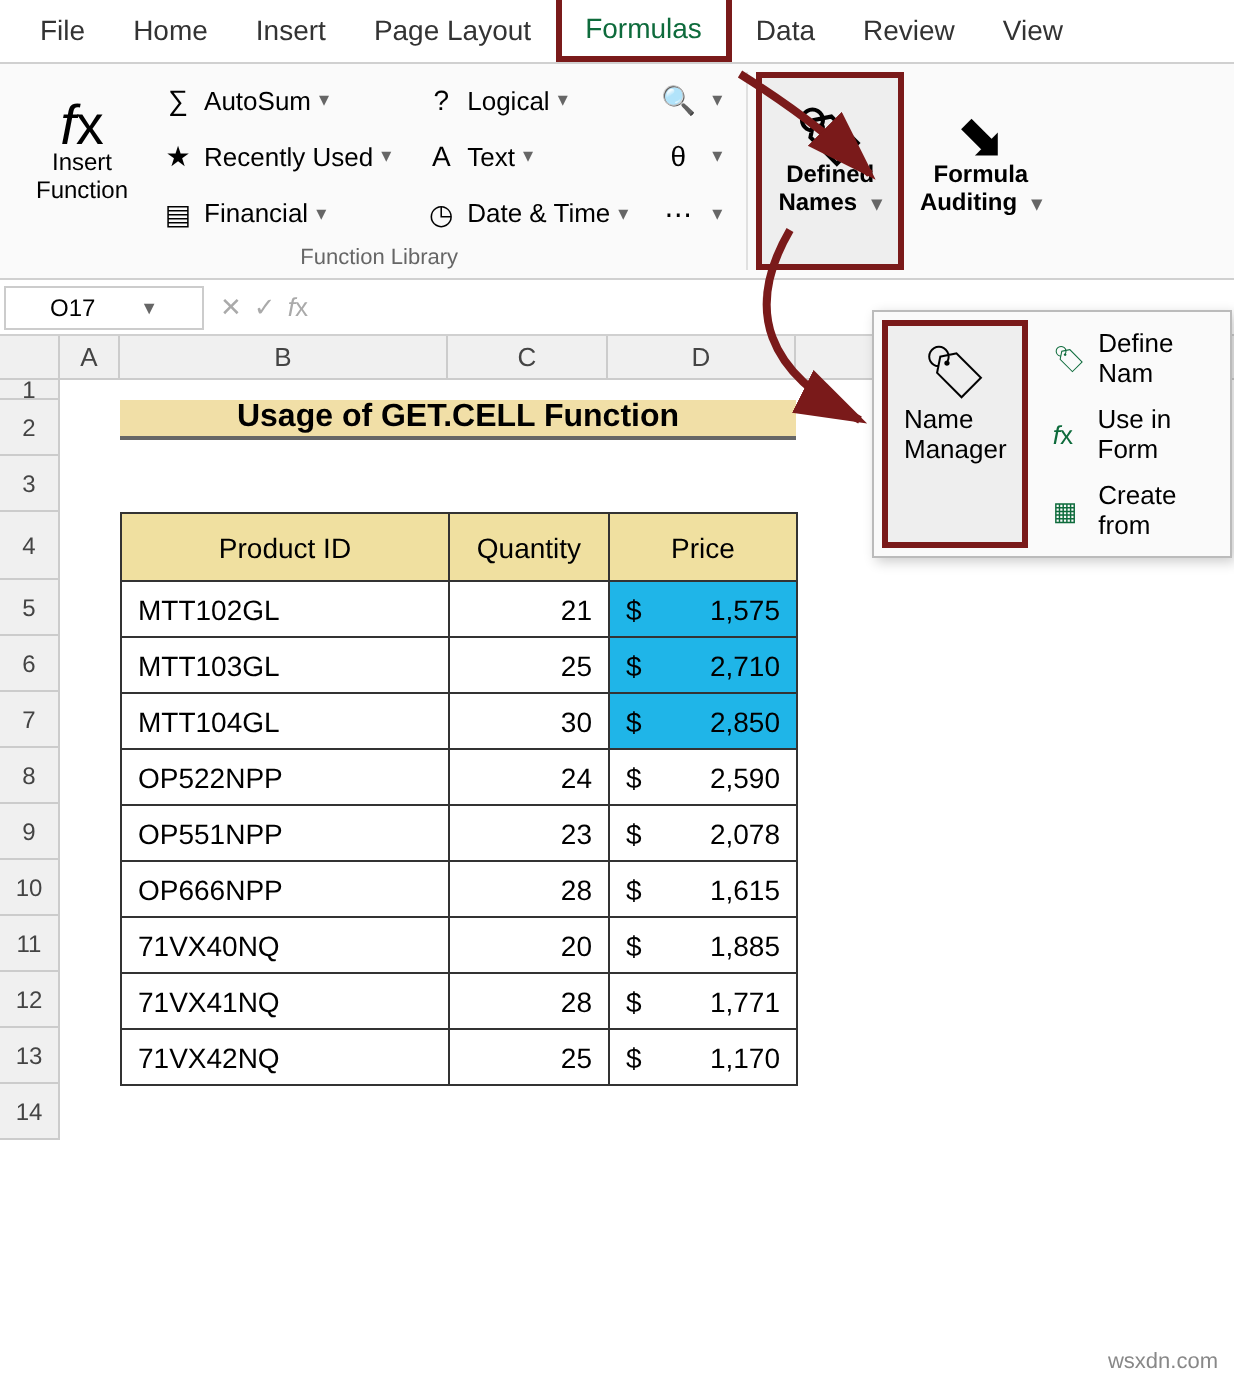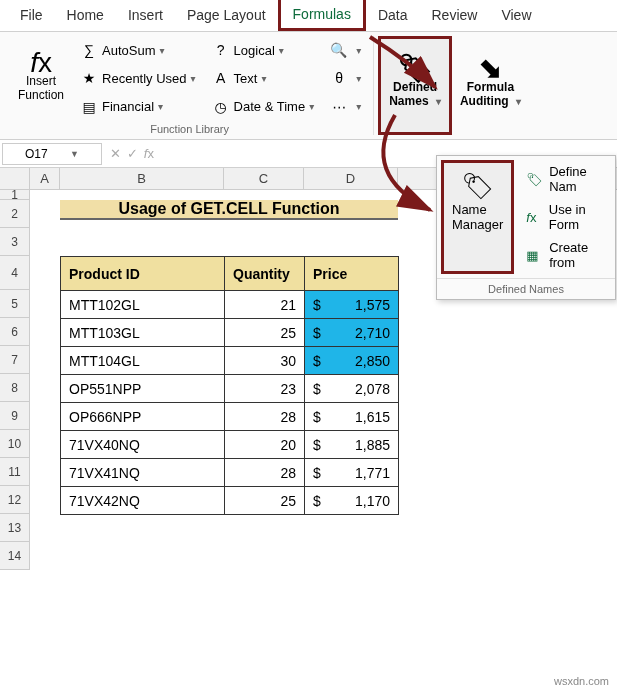--- a/index.html
+++ b/index.html
@@ -52,21 +52,21 @@
     .row-h.tall { height: 34px; }
     
     .cells { position: relative; }
     
     
     .title-cell { position: absolute; top: 10px; left: 0; width: 338px; height: 20px; background: #f1dfa7; font-weight: bold; font-size: 16px; display: flex; align-items: center; justify-content: center; border-bottom: 2px solid #666; }
     
     
     .data-table { position: absolute; top: 66px; left: 0px; border-collapse: collapse; }
     .data-table th, .data-table td { border: 1px solid #333; padding: 0 8px; height: 28px; font-size: 14px; }
-    .data-table th { background: #f0e0a0; font-weight: bold; text-align: left; height: 34px; }
+    .data-table th { background: #f0e0a0; font-weight: normal; text-align: center; height: 34px; }
     .data-table td.tB { width: 164px; text-align: left; }
     .data-table td.tC { width: 80px; text-align: right; }
     .data-table td.tD { width: 94px; }
     .price-cell { display: flex; justify-content: space-between; }
     .hl { background: #1fb5e8; color: #000; }
     
     
     .dropdown-panel { position: absolute; top: 155px; left: 436px; width: 180px; background: #fafafa; border: 1px solid #bbb; box-shadow: 2px 2px 6px rgba(0,0,0,0.2); }
     .dd-big { display: flex; flex-direction: column; align-items: center; padding: 8px; border: 3px solid #7a1a1a; margin: 4px; background: #eee; cursor: pointer; }
     .dd-big .ico { font-size: 26px; }
@@ -195,21 +195,20 @@
       <div class="dd-item">
           <span class="ico"><i>f</i>x</span>
           <span>Use in Form</span>
         </div>
       <div class="dd-item">
           <span class="ico">▦</span>
           <span>Create from</span>
         </div>
     </div>
   </div>
-  <div class="dd-footer">Defined Names</div>
 </div>
 
 <div class="col-headers">
   <div class="corner"></div>
   <div class="col-h cA">A</div>
   <div class="col-h cB">B</div>
   <div class="col-h cC">C</div>
   <div class="col-h cD">D</div>
 </div>
 
@@ -265,20 +264,30 @@
     <td class="tB">MTT104GL</td>
     <td class="tC">30</td>
     <td class="tD hl">
               <div class="price-cell">
                 <span>$</span>
                 <span>2,850</span>
               </div>
             </td>
           </tr>
           <tr>
+    <td class="tB">OP522NPP</td>
+    <td class="tC">24</td>
+    <td class="tD ">
+              <div class="price-cell">
+                <span>$</span>
+                <span>2,590</span>
+              </div>
+            </td>
+          </tr>
+          <tr>
     <td class="tB">OP551NPP</td>
     <td class="tC">23</td>
     <td class="tD ">
               <div class="price-cell">
                 <span>$</span>
                 <span>2,078</span>
               </div>
             </td>
           </tr>
           <tr>

